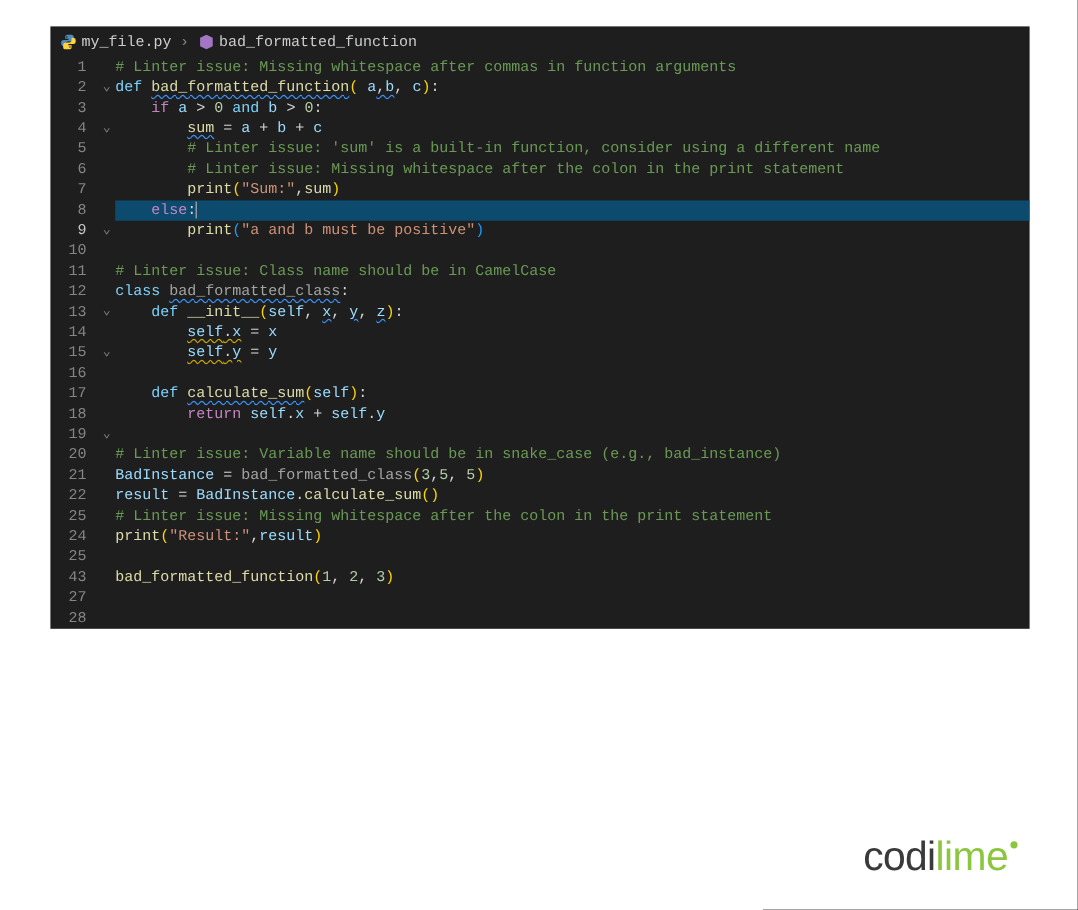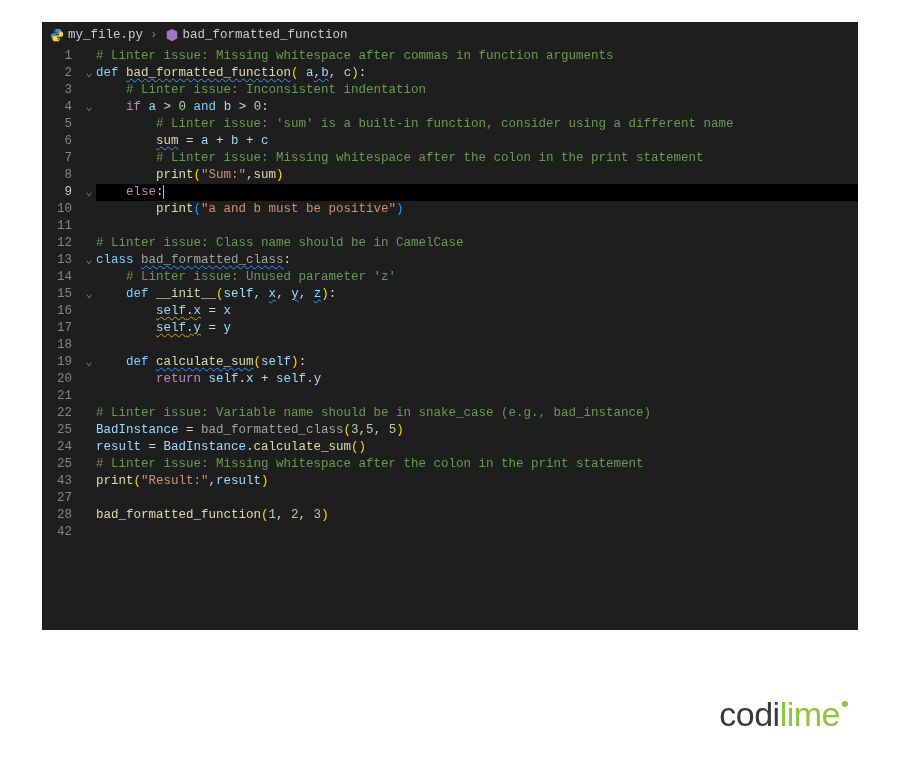--- a/index.html
+++ b/index.html
@@ -8,21 +8,21 @@
     font-family: 'Consolas', 'Menlo', 'Courier New', monospace;
     width: 898px;
     height: 758px;
     position: relative;
   }
   .editor {
     position: absolute;
     top: 22px;
     left: 42px;
     width: 816px;
-    height: 608px;
+    height: 502px;
     background: #1e1e1e;
     overflow: hidden;
     font-size: 12.5px;
   }
   .breadcrumb {
     display: flex;
     align-items: center;
     gap: 4px;
     padding: 6px 8px;
     color: #a0a0a0;
@@ -57,21 +57,21 @@
     text-align: center;
   }
   .lines {
     flex: 1;
   }
   .line {
     height: 17px;
     line-height: 17px;
     white-space: pre;
   }
-  .line.current { background: #000000; }
+  .line.current { background: #0c4a6e; }
   .cursor {
     display: inline-block;
     width: 1px;
     height: 14px;
     background: #aeafad;
     vertical-align: middle;
     margin-left: -1px;
   }
 
   
@@ -206,32 +206,30 @@
         <div class="fc"></div>
         <div class="fc"></div>
         <div class="fc"></div>
         <div class="fc"></div>
         <div class="fc"></div>
         <div class="fc"></div>
       </div>
     <div class="lines" id="lines">
         <div class="line"><span class="tk-cm"># Linter issue: Missing whitespace after commas in function arguments</span></div>
         <div class="line"><span class="tk-blue">def</span><span class="tk-def"> </span><span class="tk-fn squig-b">bad_formatted_function</span><span class="tk-par">(</span><span class="tk-def"> </span><span class="tk-selfv">a</span><span class="tk-op squig-b">,</span><span class="tk-selfv squig-b">b</span><span class="tk-op">, </span><span class="tk-selfv">c</span><span class="tk-par">)</span><span class="tk-op">:</span></div>
-        <div class="line"><span class="">    </span><span class="tk-cm"># Linter issue: Inconsistent indentation</span></div>
         <div class="line"><span class="">    </span><span class="tk-kw">if</span><span class=""> </span><span class="tk-selfv">a</span><span class="tk-op"> &gt; </span><span class="tk-num">0</span><span class=""> </span><span class="tk-blue">and</span><span class=""> </span><span class="tk-selfv">b</span><span class="tk-op"> &gt; </span><span class="tk-num">0</span><span class="tk-op">:</span></div>
+        <div class="line"><span class="">        </span><span class="tk-fn squig-b">sum</span><span class="tk-op"> = </span><span class="tk-selfv">a</span><span class="tk-op"> + </span><span class="tk-selfv">b</span><span class="tk-op"> + </span><span class="tk-selfv">c</span></div>
         <div class="line"><span class="">        </span><span class="tk-cm"># Linter issue: 'sum' is a built-in function, consider using a different name</span></div>
-        <div class="line"><span class="">        </span><span class="tk-fn squig-b">sum</span><span class="tk-op"> = </span><span class="tk-selfv">a</span><span class="tk-op"> + </span><span class="tk-selfv">b</span><span class="tk-op"> + </span><span class="tk-selfv">c</span></div>
         <div class="line"><span class="">        </span><span class="tk-cm"># Linter issue: Missing whitespace after the colon in the print statement</span></div>
         <div class="line"><span class="">        </span><span class="tk-fn">print</span><span class="tk-par">(</span><span class="tk-str">"Sum:"</span><span class="tk-op">,</span><span class="tk-fn">sum</span><span class="tk-par">)</span></div>
         <div class="line current"><span class="">    </span><span class="tk-kw">else</span><span class="tk-op">:</span><span class="cursor"></span></div>
         <div class="line"><span class="">        </span><span class="tk-fn">print</span><span class="tk-bb">(</span><span class="tk-str">"a and b must be positive"</span><span class="tk-bb">)</span></div>
         <div class="line"></div>
         <div class="line"><span class="tk-cm"># Linter issue: Class name should be in CamelCase</span></div>
         <div class="line"><span class="tk-blue">class</span><span class=""> </span><span class="tk-cls squig-b">bad_formatted_class</span><span class="tk-op">:</span></div>
-        <div class="line"><span class="">    </span><span class="tk-cm"># Linter issue: Unused parameter 'z'</span></div>
         <div class="line"><span class="">    </span><span class="tk-blue">def</span><span class=""> </span><span class="tk-fn">__init__</span><span class="tk-par">(</span><span class="tk-selfv">self</span><span class="tk-op">, </span><span class="tk-selfv squig-b">x</span><span class="tk-op">, </span><span class="tk-selfv squig-b">y</span><span class="tk-op">, </span><span class="tk-selfv squig-b">z</span><span class="tk-par">)</span><span class="tk-op">:</span></div>
         <div class="line"><span class="">        </span><span class="tk-selfv squig-y">self</span><span class="tk-op squig-y">.</span><span class="tk-selfv squig-y">x</span><span class="tk-op"> = </span><span class="tk-selfv">x</span></div>
         <div class="line"><span class="">        </span><span class="tk-selfv squig-y">self</span><span class="tk-op squig-y">.</span><span class="tk-selfv squig-y">y</span><span class="tk-op"> = </span><span class="tk-selfv">y</span></div>
         <div class="line"></div>
         <div class="line"><span class="">    </span><span class="tk-blue">def</span><span class=""> </span><span class="tk-fn squig-b">calculate_sum</span><span class="tk-par">(</span><span class="tk-selfv">self</span><span class="tk-par">)</span><span class="tk-op">:</span></div>
         <div class="line"><span class="">        </span><span class="tk-kw">return</span><span class=""> </span><span class="tk-selfv">self</span><span class="tk-op">.</span><span class="tk-selfv">x</span><span class="tk-op"> + </span><span class="tk-selfv">self</span><span class="tk-op">.</span><span class="tk-selfv">y</span></div>
         <div class="line"></div>
         <div class="line"><span class="tk-cm"># Linter issue: Variable name should be in snake_case (e.g., bad_instance)</span></div>
         <div class="line"><span class="tk-selfv">BadInstance</span><span class="tk-op"> = </span><span class="tk-cls">bad_formatted_class</span><span class="tk-par">(</span><span class="tk-num">3</span><span class="tk-op">,</span><span class="tk-num">5</span><span class="tk-op">, </span><span class="tk-num">5</span><span class="tk-par">)</span></div>
         <div class="line"><span class="tk-selfv">result</span><span class="tk-op"> = </span><span class="tk-selfv">BadInstance</span><span class="tk-op">.</span><span class="tk-fn">calculate_sum</span><span class="tk-par">(</span><span class="tk-par">)</span></div>

